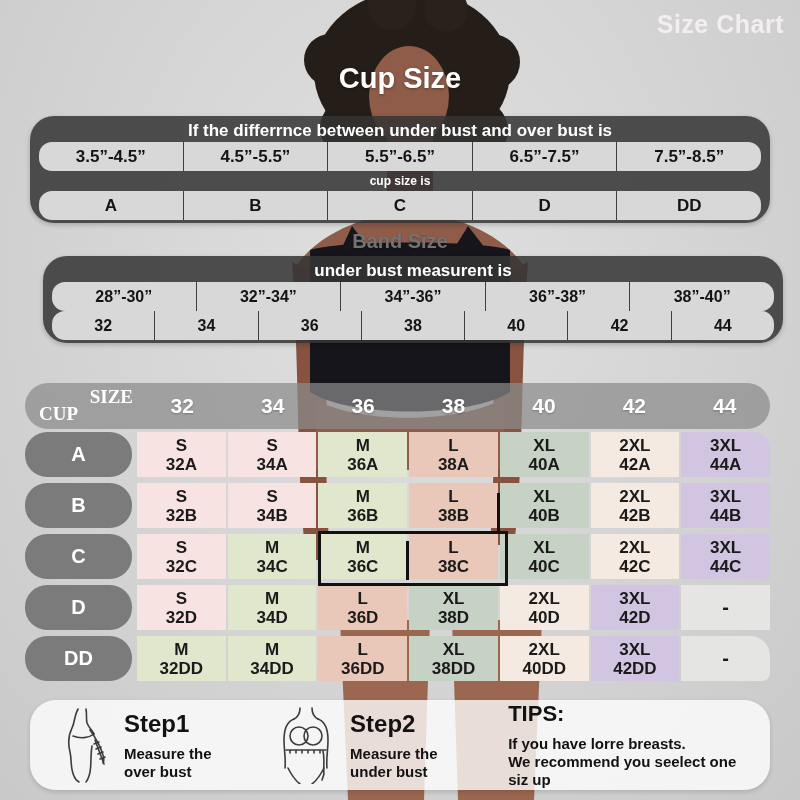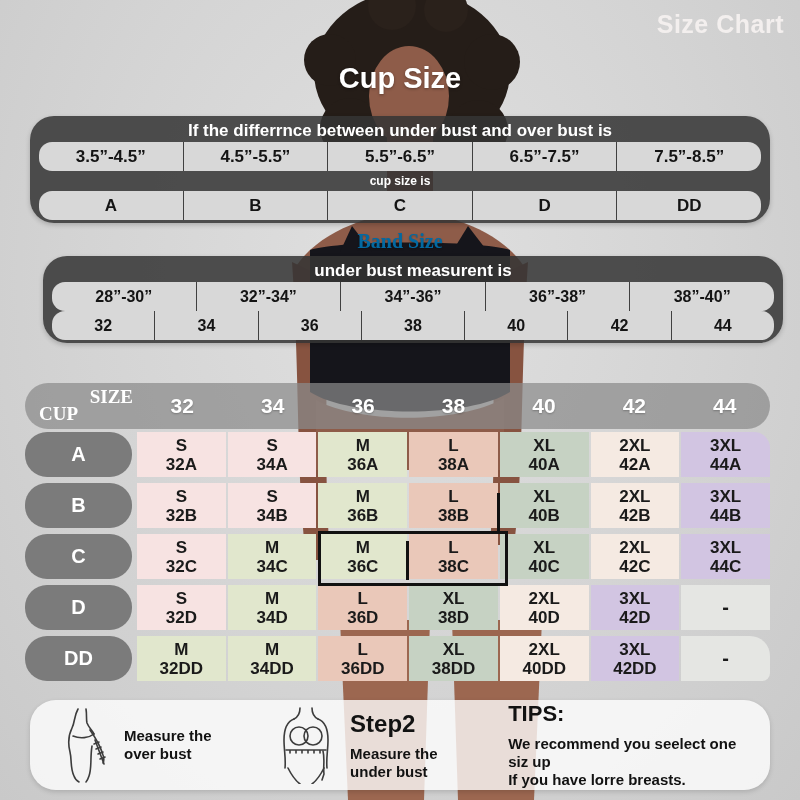--- a/index.html
+++ b/index.html
@@ -8,22 +8,22 @@
     font-family:"Liberation Sans",sans-serif;font-weight:bold;
     background:radial-gradient(ellipse at 50% 35%, #e0e0e0 0%, #d4d4d4 55%, #c9c9c9 100%);
   }
   svg{display:block}
   #model{position:absolute;left:0;top:0;z-index:0;}
   .layer{position:absolute;z-index:2;}
 
   #size-chart-label{top:10px;right:16px;font-size:25px;color:#f3efee;letter-spacing:.5px;}
   #cup-title{top:62px;left:0;width:800px;text-align:center;font-size:29px;color:#fff;
     text-shadow:0 1px 3px rgba(0,0,0,.35);}
-  #band-title{top:230px;left:0;width:800px;text-align:center;font-size:20px;color:#0369a1;
-    text-shadow:0 1px 2px rgba(0,0,0,.3);font-family:Liberation Serif, serif;}
+  #band-title{top:230px;left:0;width:800px;text-align:center;font-size:20px;color:#737373;
+    text-shadow:0 1px 2px rgba(0,0,0,.3);}
 
   .dark-panel{left:30px;width:740px;background:rgba(52,52,52,.86);border-radius:24px;
     box-sizing:border-box;padding:3px 9px;box-shadow:0 2px 5px rgba(0,0,0,.2);}
   #cup-panel{top:104px;margin-top:12px;}
   #band-panel{top:256px;margin-left:13px;}
   .panel-head{color:#fff;text-align:center;font-size:17px;height:23px;line-height:23px;}
   .panel-sub{color:#fff;text-align:center;font-size:12px;height:20px;line-height:20px;}
   .light-row{display:flex;background:#d8d8d8;border-radius:13px;overflow:hidden;height:29px;}
   .light-cell{flex:1;display:flex;align-items:center;justify-content:center;
     color:#141414;font-size:17px;border-left:1px solid #404040;}
@@ -298,20 +298,21 @@
   <svg class="step-icon" id="step1-icon" width="54" height="78" viewBox="0 0 54 78" fill="none" stroke="#3c3c3c" stroke-width="1.6" stroke-linecap="round">
     <path d="M22 3 C18 10 19 16 16 22 C12 30 12 38 14 46 C16 54 14 62 18 70 C19 73 21 75 23 76"></path>
     <path d="M30 3 C31 9 30 13 31 17 C33 22 36 24 38 28"></path>
     <path d="M38 28 C33 32 24 33 17 30"></path>
     <path d="M34 24 C39 31 44 39 47 49 C48 52 48 55 47 57"></path>
     <path d="M39 34 L48 58"></path>
     <path d="M38 38 l5 -2 M40 43 l5 -2 M42 48 l5 -2 M44 53 l5 -2"></path>
     <path d="M36 40 C34 52 36 62 33 70 C32 73 31 75 30 76"></path>
   </svg>
   <div class="step-block">
+    <div class="step-title">Step1</div>
     <div class="step-text">
       <div>Measure the</div>
       <div>over bust</div>
     </div>
   </div>
   <svg class="step-icon" id="step2-icon" width="60" height="78" viewBox="0 0 60 78" fill="none" stroke="#3c3c3c" stroke-width="1.6" stroke-linecap="round">
     <path d="M24 2 C24 8 22 11 18 13 M36 2 C36 8 38 11 42 13"></path>
     <path d="M18 13 C10 16 8 24 8 34 C8 44 10 53 9 62 M42 13 C50 16 52 24 52 34 C52 44 50 53 51 62"></path>
     <circle cx="23" cy="30" r="9"></circle>
       <circle cx="37" cy="30" r="9"></circle>
@@ -322,17 +323,17 @@
   <div class="step-block">
     <div class="step-title">Step2</div>
     <div class="step-text">
       <div>Measure the</div>
       <div>under bust</div>
     </div>
   </div>
   <div id="tips-block">
     <div id="tips-title">TIPS:</div>
     <div id="tips-text">
+      <div>If you have lorre breasts.</div>
       <div>We recommend you seelect one siz up</div>
-      <div>If you have lorre breasts.</div>
     </div>
   </div>
 </div>
 
 </body></html>

